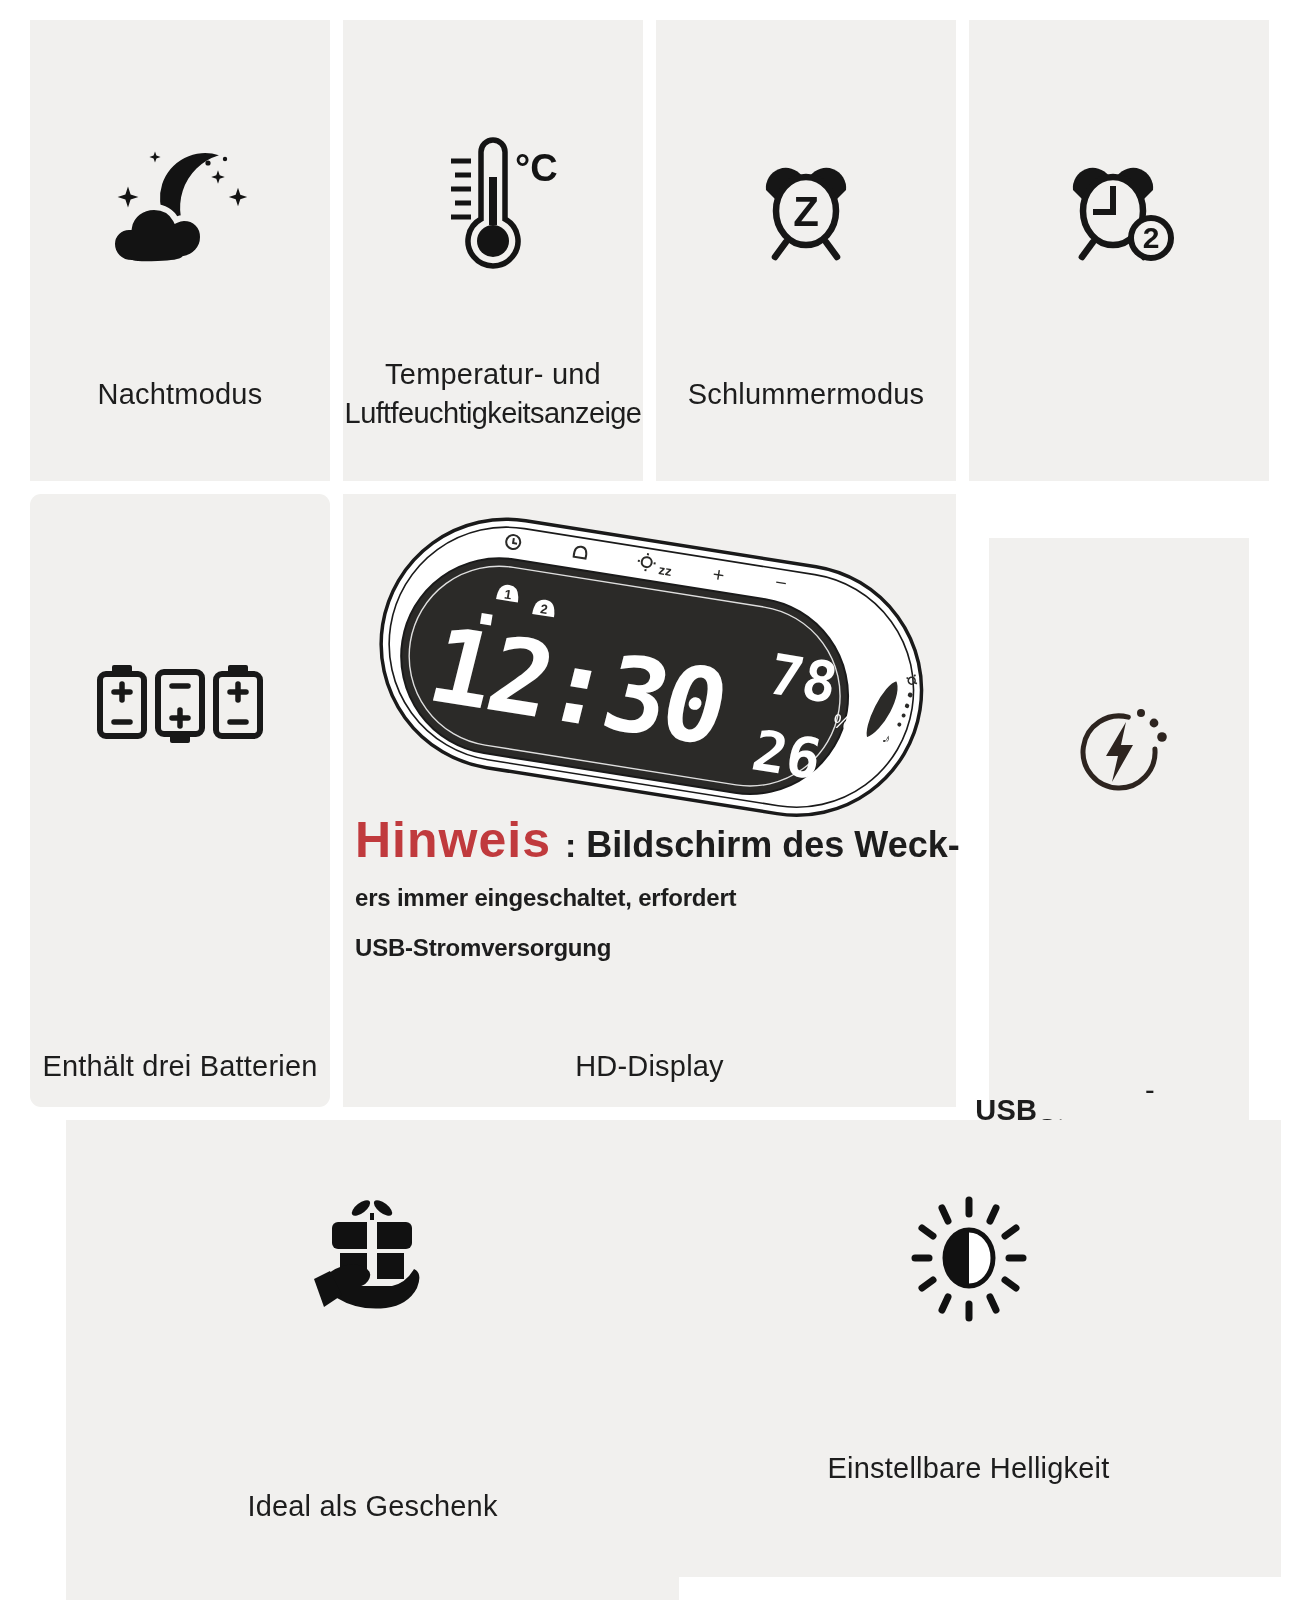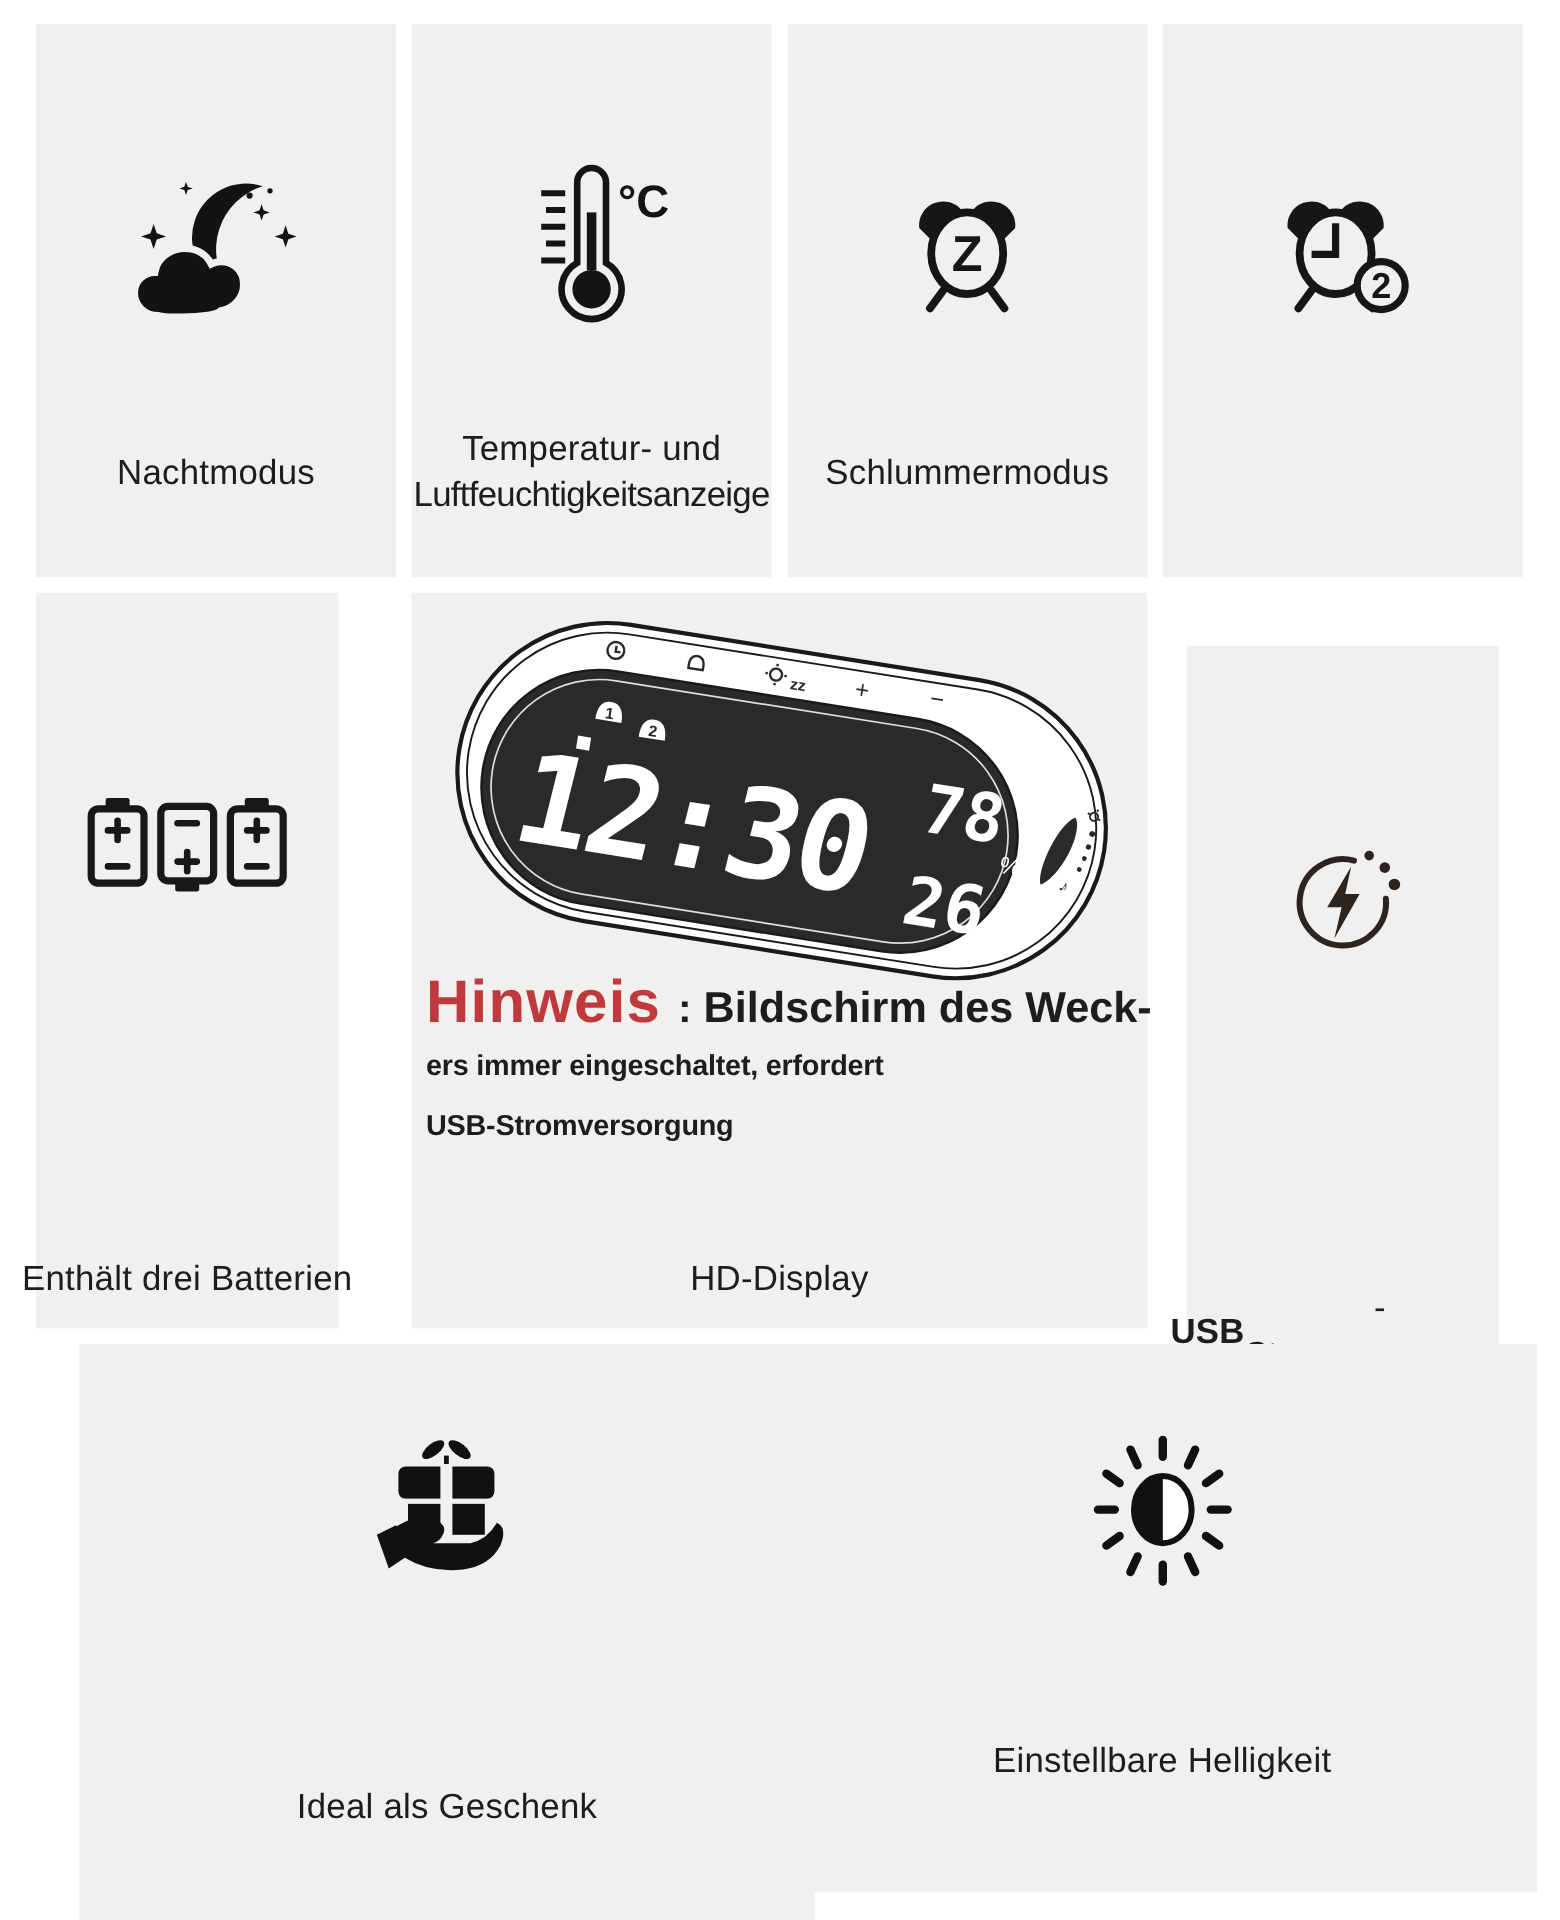--- a/index.html
+++ b/index.html
@@ -7,36 +7,36 @@
   .panel{position:absolute;background:#f1f0ee;}
   .icon-wrap{position:absolute;left:0;right:0;display:flex;align-items:center;justify-content:center;}
   .caption{position:absolute;left:-12px;right:-12px;display:flex;flex-direction:column;align-items:center;justify-content:center;
            font-size:29px;line-height:39px;color:#1d1d1d;text-align:center;letter-spacing:0.2px;}
   .caption .tight{letter-spacing:-0.6px;}
   
   #cell-night    {left:30px;  top:20px;   width:300px;height:461px;}
   #cell-temp     {left:343px; top:20px;   width:300px;height:461px;}
   #cell-snooze   {left:656px; top:20px;   width:300px;height:461px;}
   #cell-dual     {left:969px; top:20px;   width:300px;height:461px;}
-  #cell-batt     {left:30px;  top:494px;  width:252px;height:613px;}
+  #cell-batt     {left:30px;  top:494px;  width:300px;height:613px;border-radius:11px;}
   #cell-display  {left:343px; top:494px;  width:613px;height:613px;}
   #cell-usb      {left:989px; top:494px;  width:260px;height:613px;margin-top:44px;}
   #cell-gift     {left:34px;  top:1120px; width:613px;height:495px;margin-left:32px;}
   #cell-bright   {left:656px; top:1120px; width:625px;height:457px;}
   .r1 .icon-wrap{top:105px;height:165px;}
   .r1 .caption{bottom:47px;height:80px;}
   .r2 .icon-wrap{top:150px;height:120px;}
   .r2 .caption{bottom:24px;height:34px;flex-direction:row;}
   .r3 .icon-wrap{top:72px;height:140px;}
   .r3 .caption{bottom:92px;height:34px;}
   .bold{font-weight:bold;}
   
   #clock-art{position:absolute;left:0px;top:8px;width:613px;height:360px;}
   #note-block{position:absolute;left:12px;top:318px;width:596px;font-weight:bold;}
-  #note-line1{font-size:36px;line-height:46px;white-space:nowrap;}
+  #note-line1{font-size:36px;line-height:56px;white-space:nowrap;}
   #note-title{color:#c03a3d;font-size:50px;letter-spacing:1px;}
   #note-colon{font-size:34px;padding:0 10px 0 14px;}
   #note-line2,#note-line3{font-size:24px;line-height:50px;letter-spacing:-0.2px;}
   svg text{font-family:"Liberation Sans",sans-serif;}
   .seg{font-family:"DejaVu Sans Mono",monospace;font-weight:bold;}
 </style>
 </head>
 <body>
 
 <div class="panel r1" id="cell-night">

